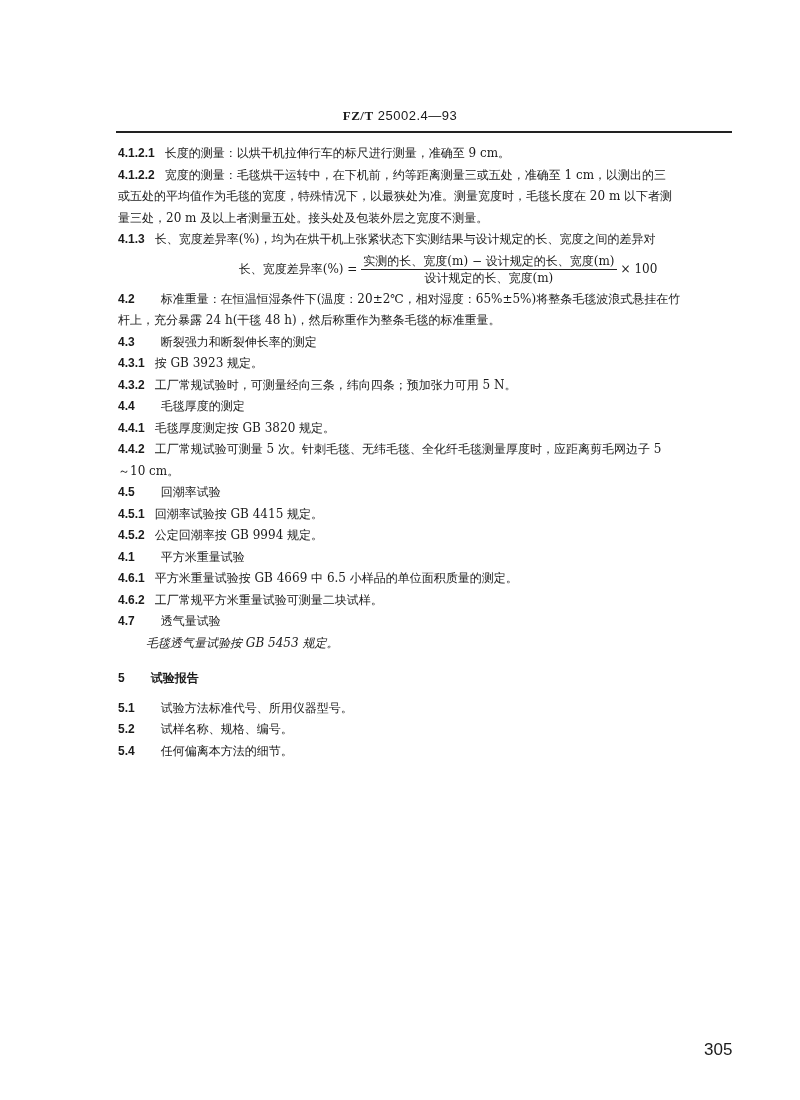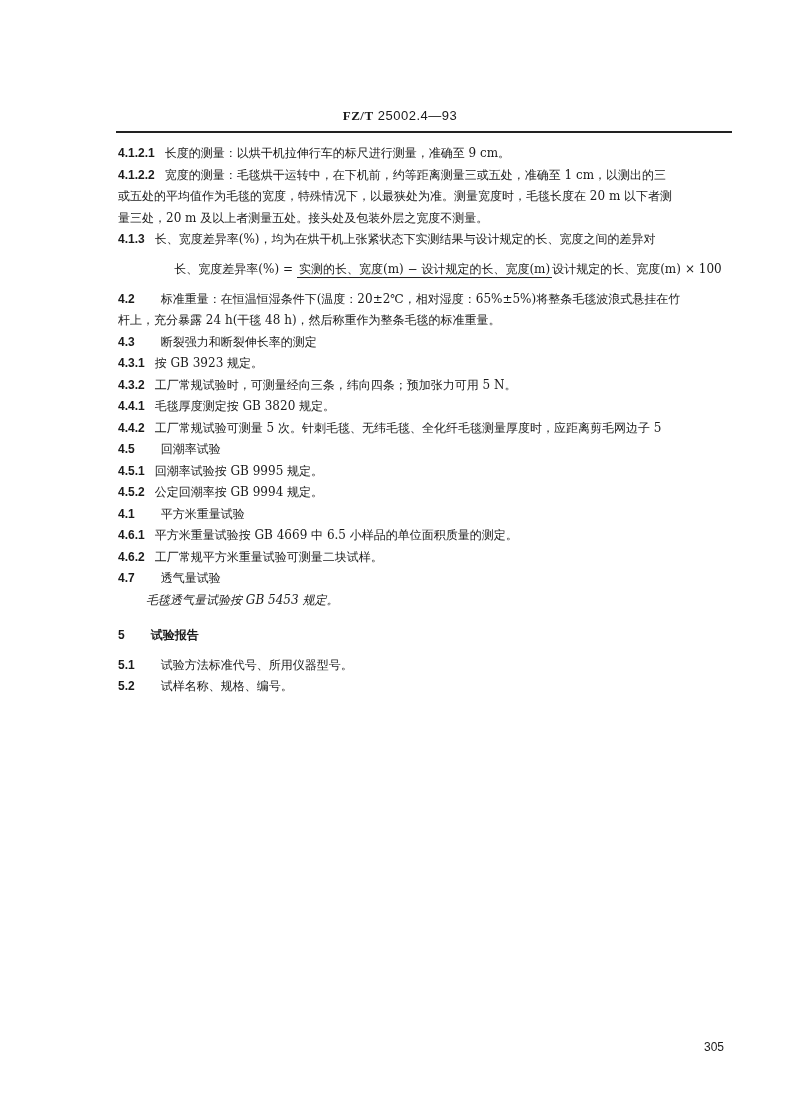--- a/index.html
+++ b/index.html
@@ -15,26 +15,26 @@
   .header-code b { font-family: "Liberation Serif", serif; font-weight: bold; }
   .rule {
     position: absolute; left: 116px; width: 616px; top: 131px; height: 1.5px; background: #222;
   }
   .body { position: absolute; left: 118px; top: 143px; width: 630px; font-size: 12px; line-height: 21.5px; }
   .line { white-space: nowrap; }
   .num { font-family: "Liberation Sans", sans-serif; display: inline-block; margin-right: 10px; font-weight: bold; }
   .num.sec { margin-right: 26px; }
   .indent { padding-left: 28px; font-style: italic; }
   .formula { display: flex; align-items: center; justify-content: center; margin: 0 0 0 30px; height: 38px; font-size: 12px; }
-  .frac { display: inline-flex; flex-direction: row; margin: 0 4px; }
+  .frac { display: inline-flex; flex-direction: column; align-items: center; margin: 0 4px; }
   .frac .top { border-bottom: 1px solid #222; padding: 0 2px; line-height: 16px; }
   .frac .bot { line-height: 16px; }
   .gap { height: 14px; }
   .sec-title { font-weight: bold; }
-  .page-no { position: absolute; left: 704px; top: 1040px; font-size: 12px; font-family: "Liberation Sans", sans-serif; }
+  .page-no { position: absolute; left: 704px; top: 1040px; font-size: 17px; font-family: "Liberation Sans", sans-serif; }
 </style>
 </head>
 <body>
 
 <div class="header-code">
   <b>FZ/T</b>
   <span>25002.4—93</span>
 </div>
 <div class="rule"></div>
 
@@ -52,31 +52,34 @@
       <span class="bot">设计规定的长、宽度(m)</span>
     </span>
     <span>× 100</span>
   </div>
 
   <div class="line"><span class="num sec">4.2</span><span>标准重量：在恒温恒湿条件下(温度：20±2℃，相对湿度：65%±5%)将整条毛毯波浪式悬挂在竹</span></div>
   <div class="line"><span>杆上，充分暴露 24 h(干毯 48 h)，然后称重作为整条毛毯的标准重量。</span></div>
   <div class="line"><span class="num sec">4.3</span><span>断裂强力和断裂伸长率的测定</span></div>
   <div class="line"><span class="num">4.3.1</span><span>按 GB 3923 规定。</span></div>
   <div class="line"><span class="num">4.3.2</span><span>工厂常规试验时，可测量经向三条，纬向四条；预加张力可用 5 N。</span></div>
+  <div class="line"><span class="num sec">4.4</span><span>毛毯厚度的测定</span></div>
   <div class="line"><span class="num">4.4.1</span><span>毛毯厚度测定按 GB 3820 规定。</span></div>
   <div class="line"><span class="num">4.4.2</span><span>工厂常规试验可测量 5 次。针刺毛毯、无纬毛毯、全化纤毛毯测量厚度时，应距离剪毛网边子 5</span></div>
+  <div class="line"><span>～10 cm。</span></div>
   <div class="line"><span class="num sec">4.5</span><span>回潮率试验</span></div>
-  <div class="line"><span class="num">4.5.1</span><span>回潮率试验按 GB 9995 规定。</span></div>
+  <div class="line"><span class="num">4.5.1</span><span>回潮率试验按 GB 4415 规定。</span></div>
   <div class="line"><span class="num">4.5.2</span><span>公定回潮率按 GB 9994 规定。</span></div>
   <div class="line"><span class="num sec">4.1</span><span>平方米重量试验</span></div>
   <div class="line"><span class="num">4.6.1</span><span>平方米重量试验按 GB 4669 中 6.5 小样品的单位面积质量的测定。</span></div>
   <div class="line"><span class="num">4.6.2</span><span>工厂常规平方米重量试验可测量二块试样。</span></div>
   <div class="line"><span class="num sec">4.7</span><span>透气量试验</span></div>
   <div class="line indent"><span>毛毯透气量试验按 GB 5453 规定。</span></div>
 
   <div class="gap"></div>
   <div class="line sec-title"><span class="num sec">5</span><span>试验报告</span></div>
   <div class="gap" style="height:8px"></div>
   <div class="line"><span class="num sec">5.1</span><span>试验方法标准代号、所用仪器型号。</span></div>
   <div class="line"><span class="num sec">5.2</span><span>试样名称、规格、编号。</span></div>
+  <div class="line"><span class="num sec">5.4</span><span>任何偏离本方法的细节。</span></div>
 </div>
 
 <div class="page-no">305</div>
 
 </body></html>

